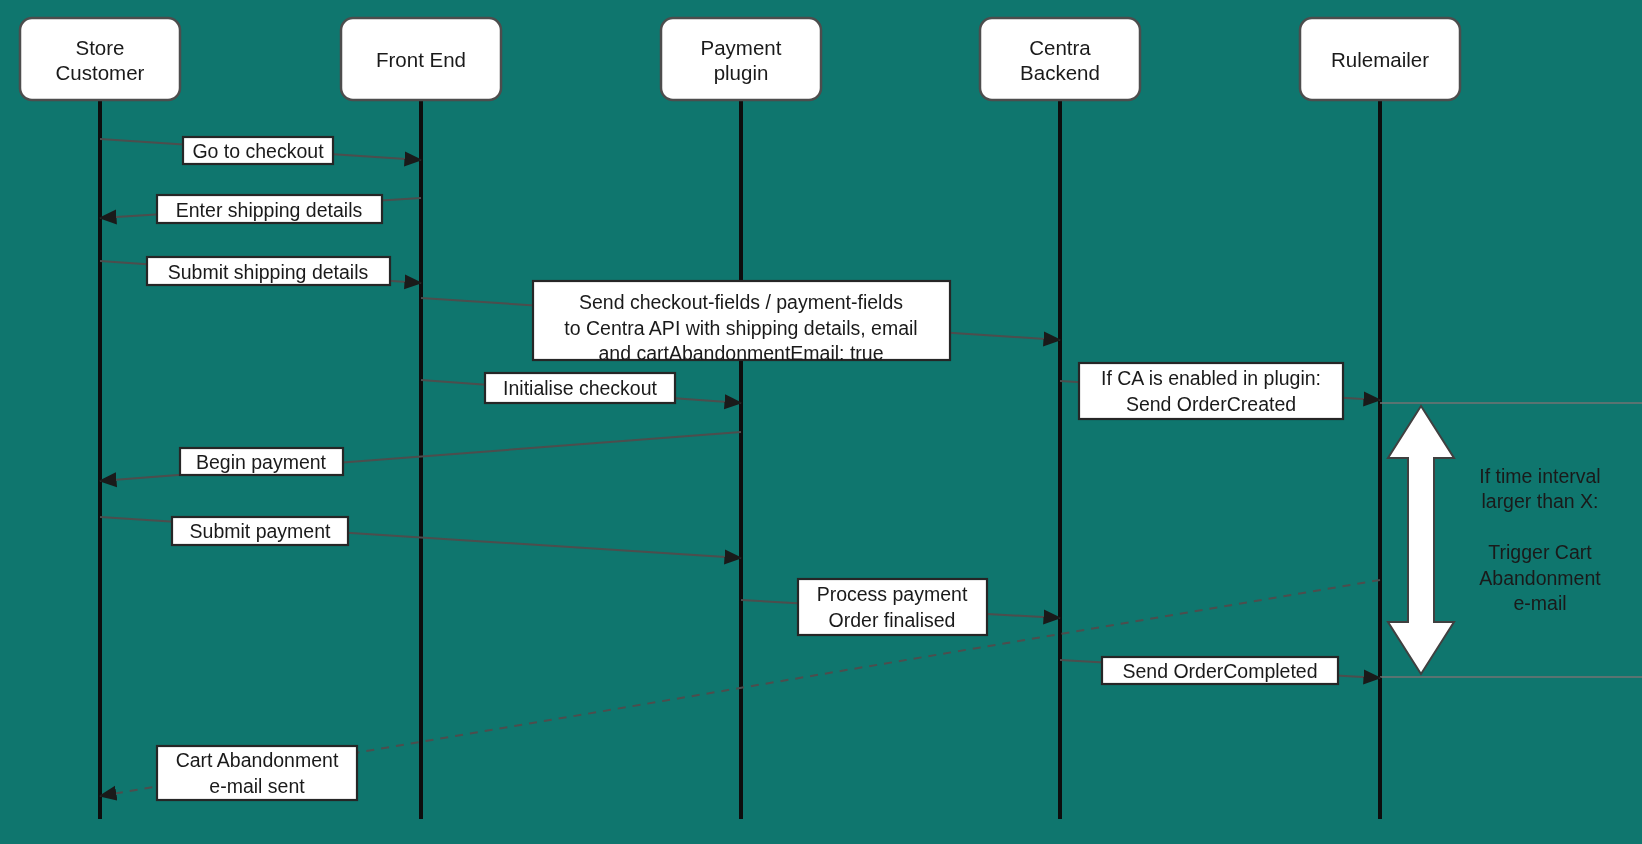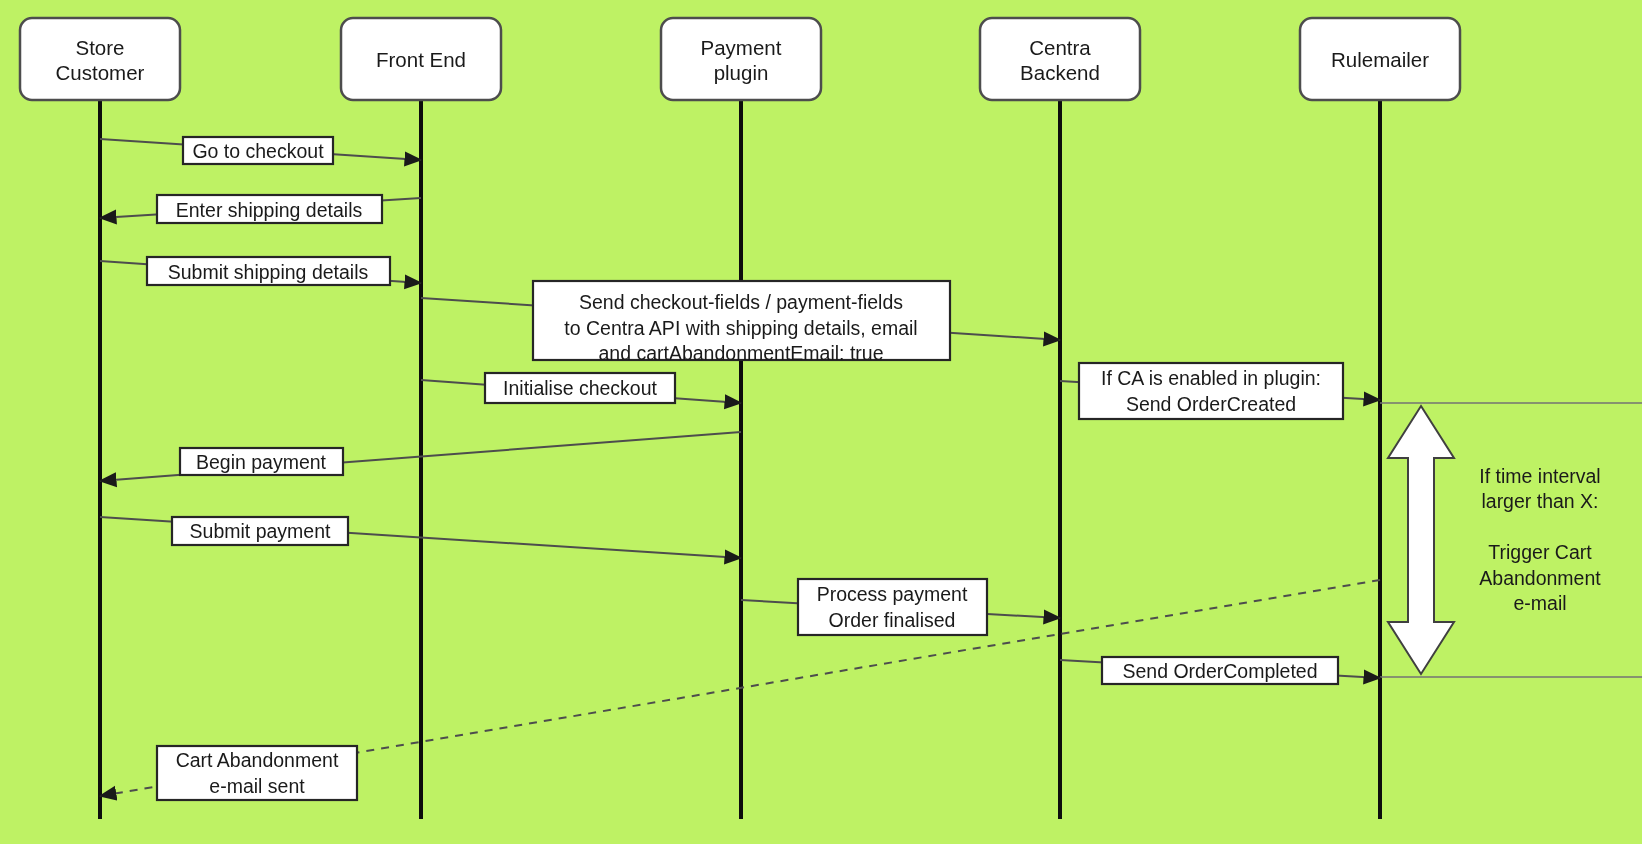--- a/index.html
+++ b/index.html
@@ -4,21 +4,21 @@
 <style>
   html, body {
     margin: 0;
     padding: 0;
     background: #ffffff;
   }
   .stage {
     position: relative;
     width: 1642px;
     height: 844px;
-    background: #bef264;
+    background: #0f766e;
     font-family: "Liberation Sans", sans-serif;
   }
   svg { display: block; }
 
   .actor-box {
     fill: #ffffff;
     stroke: #4d4d4d;
     stroke-width: 2.5;
   }
   .actor-label {

